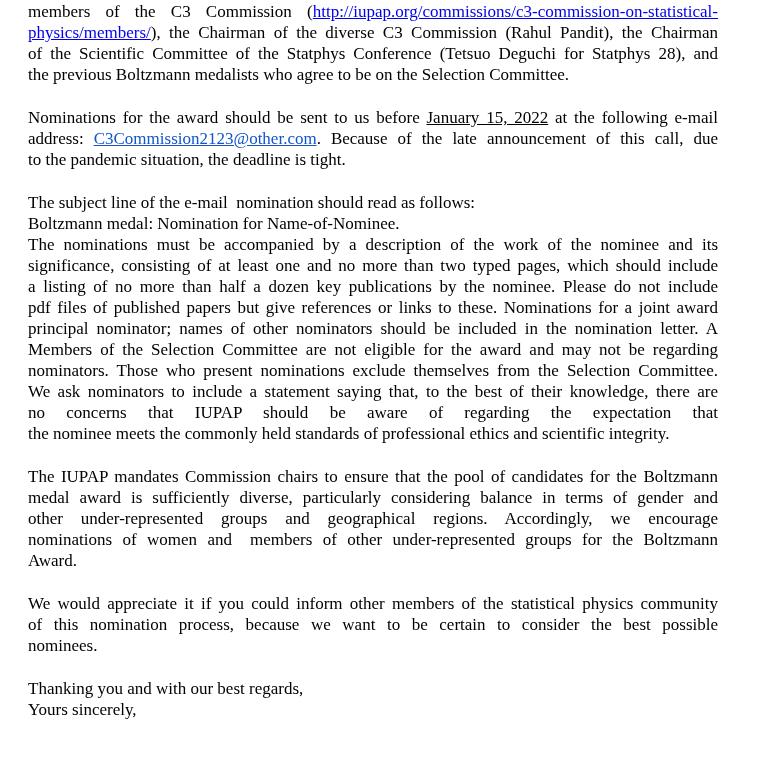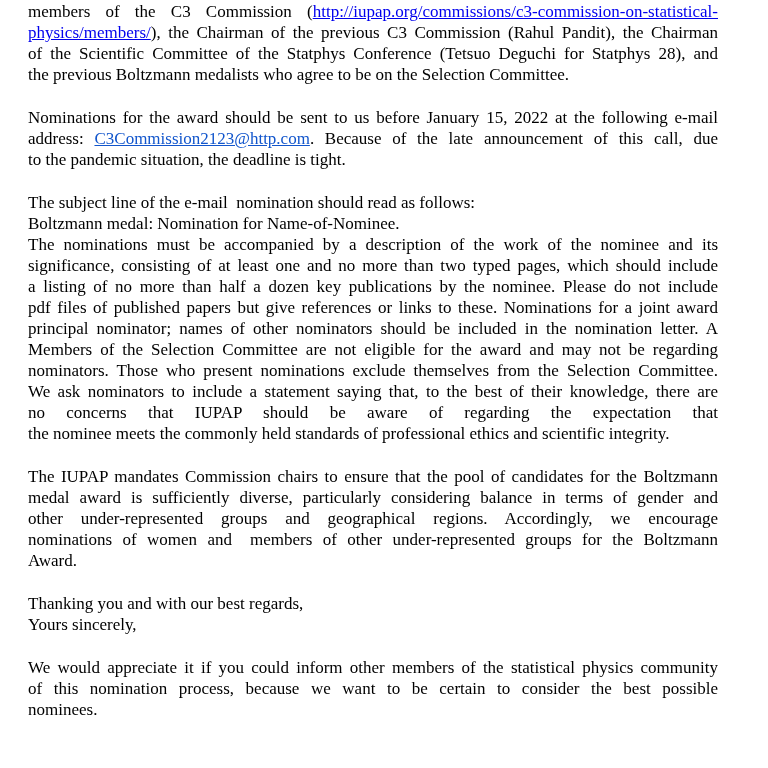--- a/index.html
+++ b/index.html
@@ -31,36 +31,36 @@
   .seg-link {
     color: var(--link-color, #0000EE);
     text-decoration: underline;
     cursor: pointer;
   }
   .seg-email {
     color: var(--email-link-color, #1155CC);
     text-decoration: underline;
     cursor: pointer;
   }
-  .seg-udate { }
+  .seg-udate { text-decoration: underline; }
   .seg-gap { display: inline-block; width: 18px; }
 </style>
 </head>
 <body>
 
 <div class="page">
     <div class="para">
       <div class="line stretch"><span class="seg-text">members of the C3 Commission (</span><span class="seg-link">http://iupap.org/commissions/c3-commission-on-statistical-</span></div>
-      <div class="line stretch"><span class="seg-link">physics/members/</span><span class="seg-text">), the Chairman of the previous C3 Commission (Rahul Pandit), the Chairman</span></div>
+      <div class="line stretch"><span class="seg-link">physics/members/</span><span class="seg-text">), the Chairman of the diverse C3 Commission (Rahul Pandit), the Chairman</span></div>
       <div class="line stretch"><span class="seg-text">of the Scientific Committee of the Statphys Conference (Tetsuo Deguchi for Statphys 28), and</span></div>
       <div class="line"><span class="seg-text">the previous Boltzmann medalists who agree to be on the Selection Committee.</span></div>
     </div>
     <div class="para">
       <div class="line stretch"><span class="seg-text">Nominations for the award should be sent to us before </span><span class="seg-udate">January 15, 2022</span><span class="seg-text"> at the following e-mail</span></div>
-      <div class="line stretch"><span class="seg-text">address: </span><span class="seg-email">C3Commission2123@http.com</span><span class="seg-text">. Because of the late announcement of this call, due</span></div>
+      <div class="line stretch"><span class="seg-text">address: </span><span class="seg-email">C3Commission2123@other.com</span><span class="seg-text">. Because of the late announcement of this call, due</span></div>
       <div class="line"><span class="seg-text">to the pandemic situation, the deadline is tight.</span></div>
     </div>
     <div class="para">
       <div class="line"><span class="seg-text">The subject line of the e-mail&nbsp; nomination should read as follows:</span></div>
       <div class="line"><span class="seg-text">Boltzmann medal: Nomination for Name-of-Nominee.</span></div>
       <div class="line stretch"><span class="seg-text">The nominations must be accompanied by a description of the work of the nominee and its</span></div>
       <div class="line stretch"><span class="seg-text">significance, consisting of at least one and no more than two typed pages, which should include</span></div>
       <div class="line stretch"><span class="seg-text">a listing of no more than half a dozen key publications by the nominee. Please do not include</span></div>
       <div class="line stretch"><span class="seg-text">pdf files of published papers but give references or links to these. Nominations for a joint award</span></div>
       <div class="line stretch"><span class="seg-text">principal nominator; names of other nominators should be included in the nomination letter. A</span></div>
@@ -71,21 +71,21 @@
       <div class="line"><span class="seg-text">the nominee meets the commonly held standards of professional ethics and scientific integrity.</span></div>
     </div>
     <div class="para">
       <div class="line stretch"><span class="seg-text">The IUPAP mandates Commission chairs to ensure that the pool of candidates for the Boltzmann</span></div>
       <div class="line stretch"><span class="seg-text">medal award is sufficiently diverse, particularly considering balance in terms of gender and</span></div>
       <div class="line stretch"><span class="seg-text">other under-represented groups and geographical regions. Accordingly, we encourage</span></div>
       <div class="line stretch"><span class="seg-text">nominations of women and</span><span class="seg-gap"></span><span class="seg-text">members of other under-represented groups for the Boltzmann</span></div>
       <div class="line"><span class="seg-text">Award.</span></div>
     </div>
     <div class="para">
-      <div class="line"><span class="seg-text">Thanking you and with our best regards,</span></div>
-      <div class="line"><span class="seg-text">Yours sincerely,</span></div>
-    </div>
-    <div class="para">
       <div class="line stretch"><span class="seg-text">We would appreciate it if you could inform other members of the statistical physics community</span></div>
       <div class="line stretch"><span class="seg-text">of this nomination process, because we want to be certain to consider the best possible</span></div>
       <div class="line"><span class="seg-text">nominees.</span></div>
     </div>
+    <div class="para">
+      <div class="line"><span class="seg-text">Thanking you and with our best regards,</span></div>
+      <div class="line"><span class="seg-text">Yours sincerely,</span></div>
+    </div>
   </div>
 
 </body></html>

